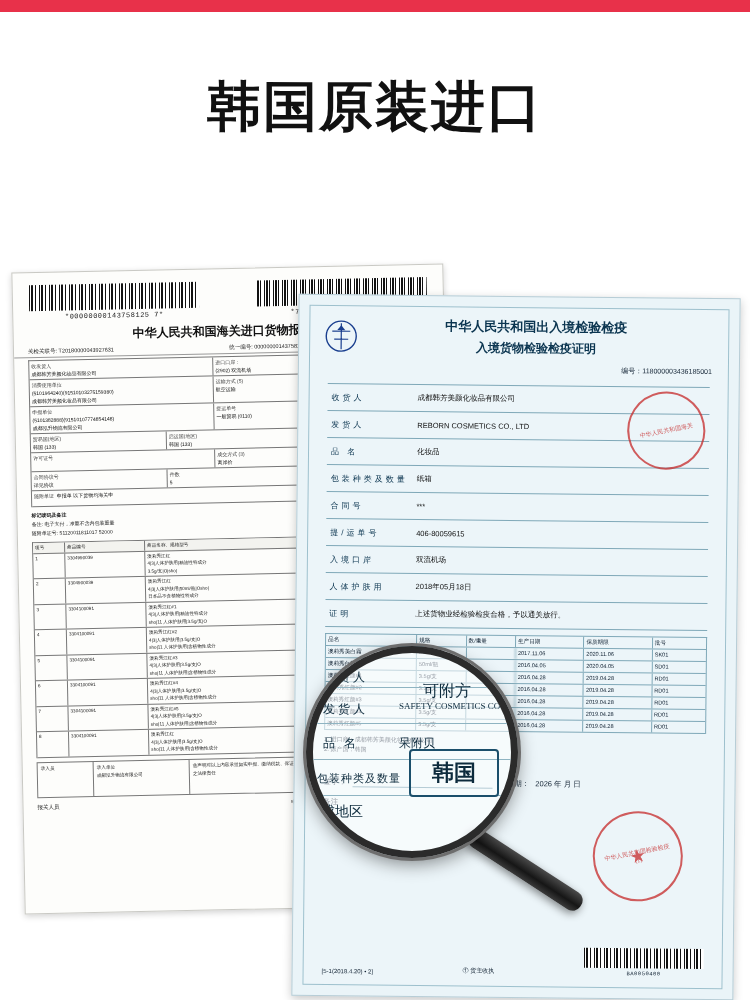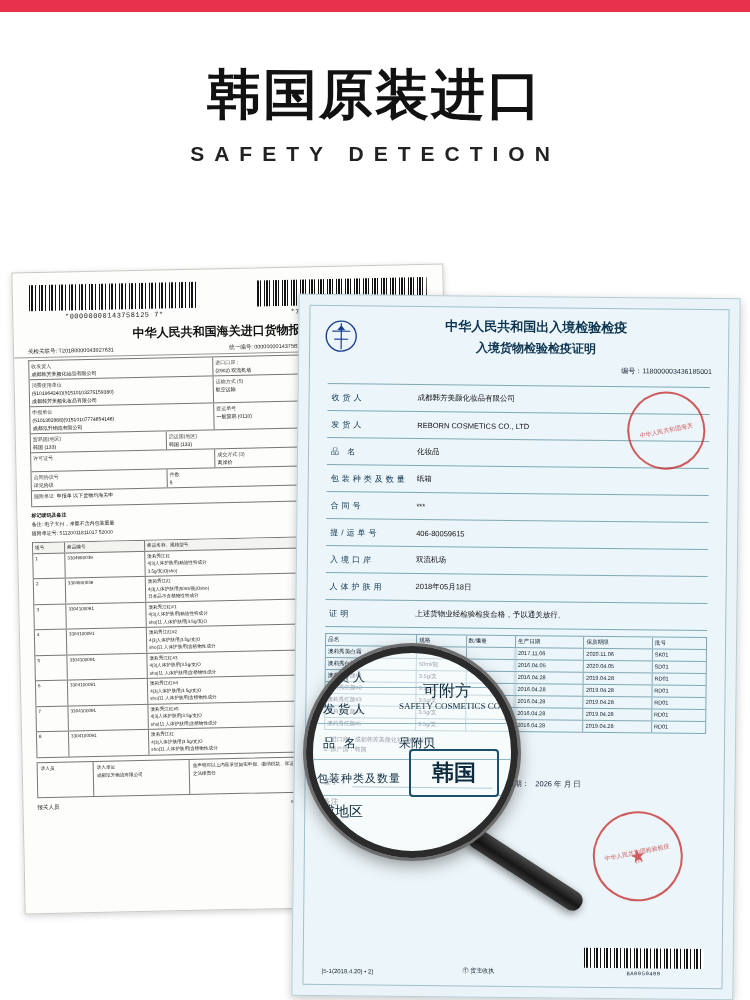--- a/index.html
+++ b/index.html
@@ -11,21 +11,21 @@
     position:relative;
   }
   .topbar{
     position:absolute;top:0;left:0;width:750px;height:12px;
     background:#e8314a;
   }
   .hero{
     position:absolute;top:60px;left:0;width:750px;text-align:center;
   }
   .hero h1{
-    margin:4px;font-size:54px;line-height:60px;font-weight:bold;color:#111;
+    margin:16px;font-size:54px;line-height:60px;font-weight:bold;color:#111;
     letter-spacing:2px;
   }
   .hero h2{
     margin:6px 0 0 0;font-size:54px;line-height:60px;font-weight:bold;color:#111;
     letter-spacing:2px;
   }
   .hero .en{
     margin-top:18px;font-size:21px;letter-spacing:10px;color:#222;font-weight:bold;
   }
 
@@ -148,21 +148,20 @@
     box-shadow:0 3px 8px rgba(0,0,0,.45);
   }
 </style>
 </head>
 <body>
 
 <div class="topbar"></div>
 
 <div class="hero">
   <h1>韩国原装进口</h1>
-  <div class="en">SAFETY DETECTION</div>
 </div>
 
 <div class="docs">
 
   <div class="doc-customs">
     <div class="barcode-row">
       <div class="barcode">
         <div class="bars"></div>
         <div class="bcode">*00000000143758125 7*</div>
       </div>

